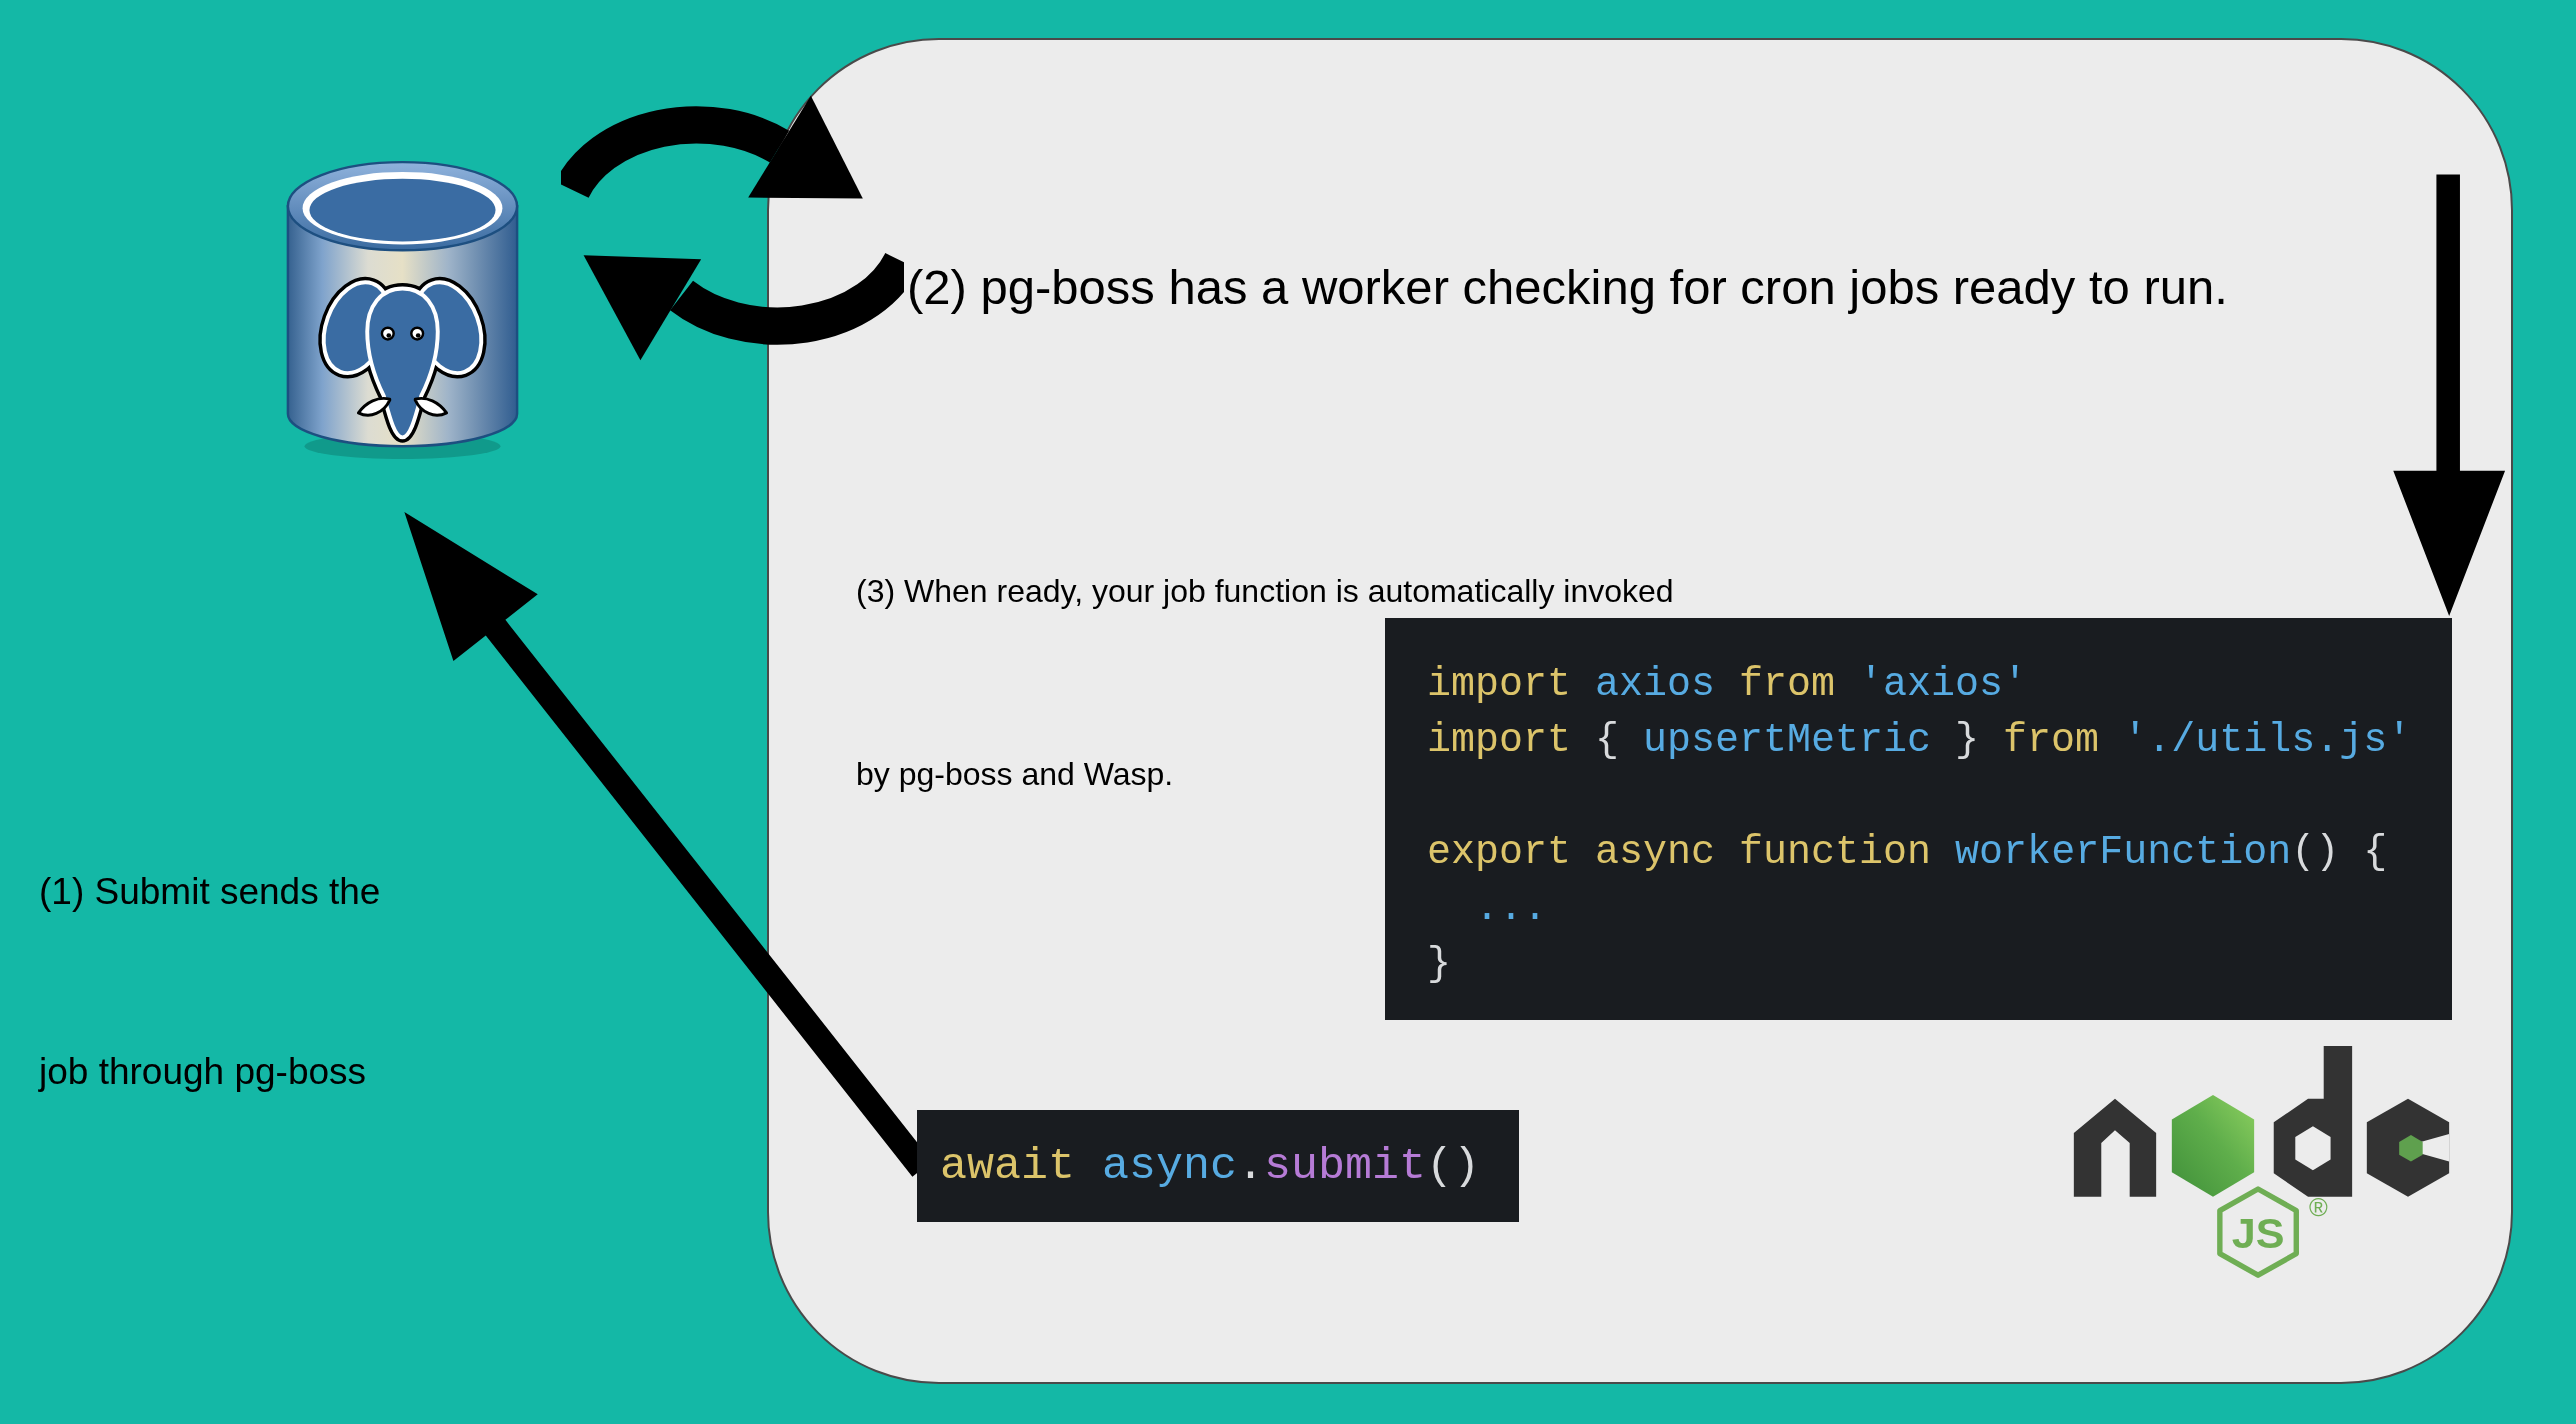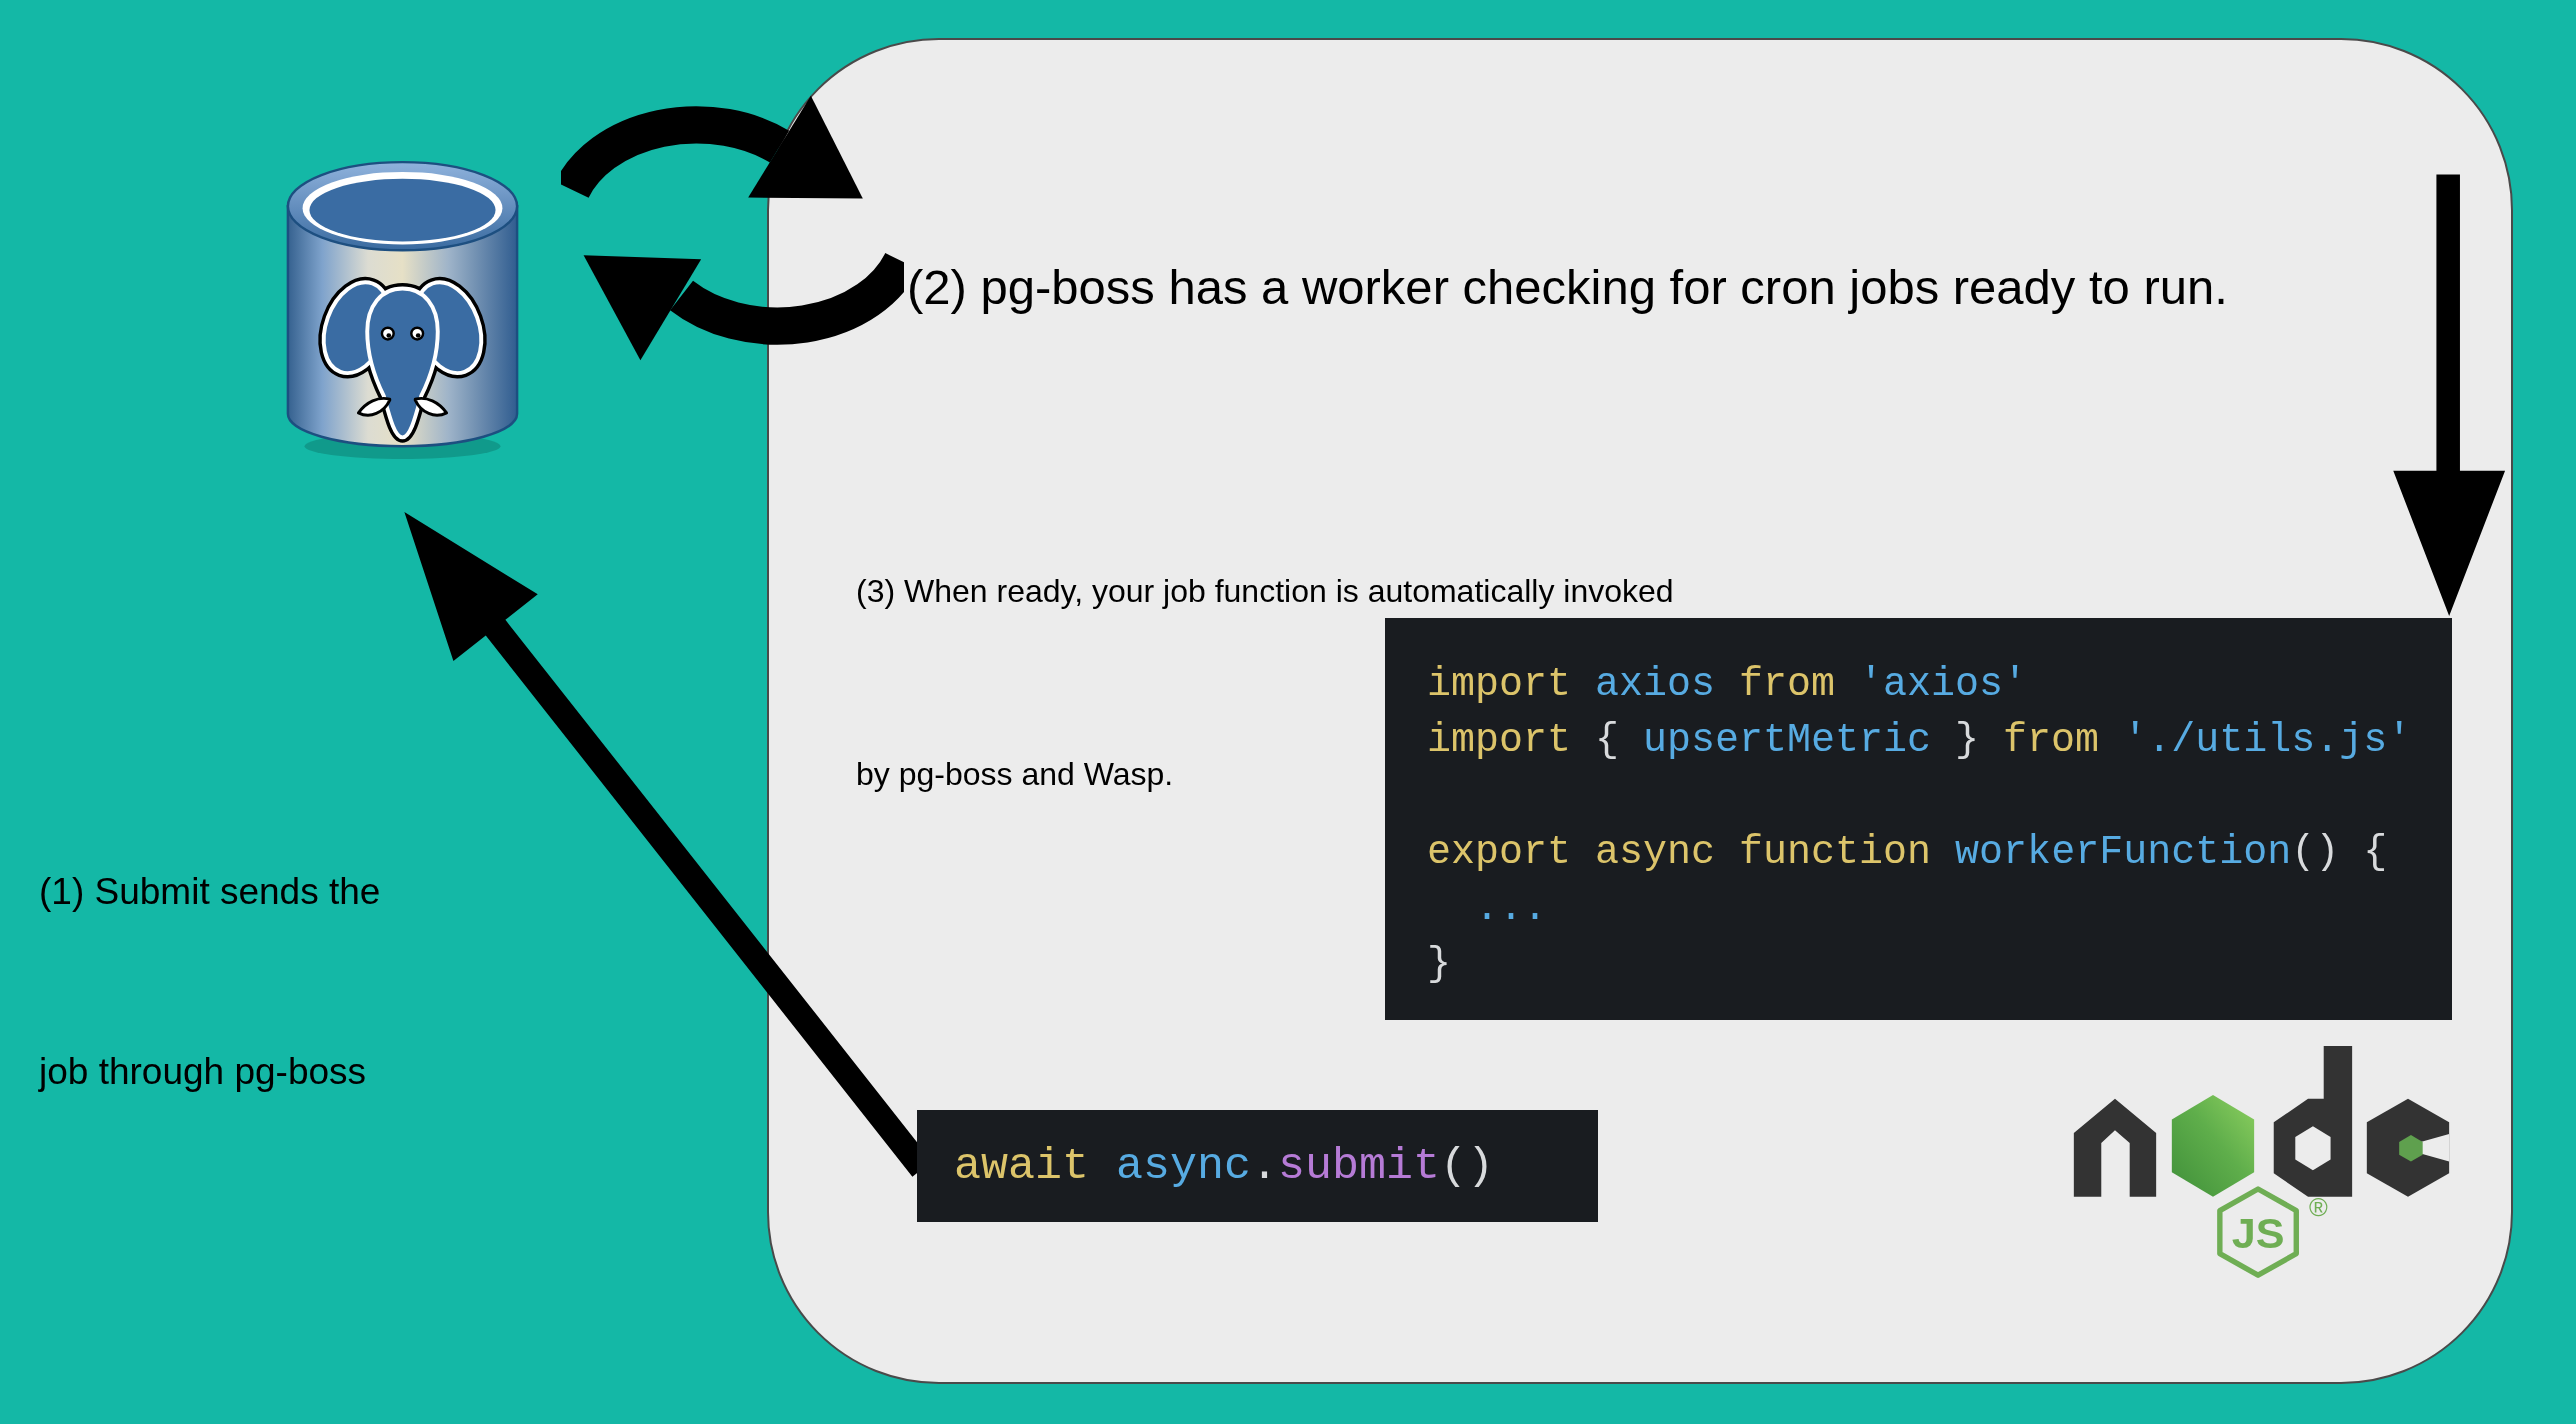--- a/index.html
+++ b/index.html
@@ -21,22 +21,22 @@
   .codeblock{
     position:absolute;background:#191c20;
     font-family:"Liberation Mono","DejaVu Sans Mono",monospace;
   }
   .codeblock-worker{
     left:1385px;top:618px;width:1067px;height:402px;
     box-sizing:border-box;padding:39px 0 0 42px;
     font-size:40px;line-height:56px;
   }
   .codeblock-submit{
-    left:917px;top:1110px;width:681px;height:112px;
-    box-sizing:border-box;display:flex;align-items:center;padding-left:37px;
+    left:917px;top:1110px;width:602px;height:112px;
+    box-sizing:border-box;display:flex;align-items:center;padding-left:23px;
     font-size:45px;
   }
   .code-line{white-space:pre;min-height:56px;}
   .tk{white-space:pre;}
   .tk.kw{color:#dcc46a;}
   .tk.id{color:#57abe2;}
   .tk.str{color:#57abe2;}
   .tk.fn{color:#b67bd6;}
   .tk.pun{color:#d8dadc;}
   svg.abs{position:absolute;pointer-events:none;}

